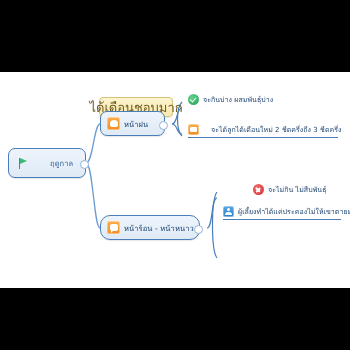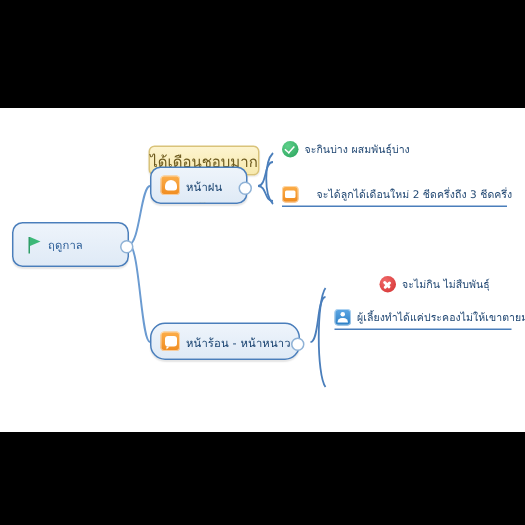--- a/index.html
+++ b/index.html
@@ -13,21 +13,21 @@
 
   #wires{position:absolute;left:0;top:0;width:350px;height:216px;}
 
   
   .node{position:absolute;box-sizing:border-box;display:flex;align-items:center;
         border:1.5px solid #4a7ebb;border-radius:7px;
         background:linear-gradient(#eef4fb,#dfeaf6);
         box-shadow:0 1px 1px rgba(0,0,0,.10);}
   .node .lbl{font-size:7.5px;color:#16406e;white-space:nowrap;letter-spacing:.1px;}
 
-  #root{left:8px;top:76px;width:78px;height:30px;padding-left:9px;gap:3px;}
+  #root{left:8px;top:76px;width:78px;height:30px;padding-left:9px;gap:21px;}
   #root .lbl{color:#2a5c96;}
 
   #branch1{left:100px;top:39px;width:65px;height:25px;padding-left:6px;gap:4px;}
   #branch2{left:100px;top:143px;width:100px;height:25px;padding-left:6px;gap:4px;border-radius:10px;}
 
   
   .flag{position:relative;width:11px;height:11px;flex:0 0 auto;}
   .flag i{position:absolute;left:1px;top:0;width:1.4px;height:11px;background:#2f9e68;}
   .flag b{position:absolute;left:2.4px;top:.8px;width:0;height:0;
           border-left:7px solid #3cb878;border-top:3.4px solid transparent;
@@ -47,21 +47,21 @@
   
   .handle{position:absolute;width:7px;height:7px;border-radius:50%;
           border:1.2px solid #8fb2d6;background:#fff;}
 
   
   #callout{position:absolute;left:99px;top:25px;width:74px;height:20px;
            box-sizing:border-box;border:1.2px solid #d9c37a;border-radius:4px;
            background:linear-gradient(#fdf4cf,#f7e9ae);
            display:flex;align-items:center;justify-content:center;
            box-shadow:0 1px 1px rgba(0,0,0,.08);}
-  #callout .lbl{font-size:10px;color:#6d5a1e;white-space:nowrap;}
+  #callout .lbl{font-size:13px;color:#6d5a1e;white-space:nowrap;}
   #stem{position:absolute;left:133px;top:45px;width:4px;height:18px;
         background:linear-gradient(#f7e9ae,#f3e2a0);
         border-left:1.2px solid #d9c37a;border-right:1.2px solid #d9c37a;
         box-sizing:border-box;}
 
   
   .leaf{position:absolute;display:flex;align-items:flex-start;gap:4px;
         padding-bottom:2px;border-bottom:1.2px solid #4a7ebb;}
   .leaf .lbl{font-size:7px;color:#1d4470;white-space:nowrap;letter-spacing:.05px;}
   .leaf.noline{border-bottom:none;}

